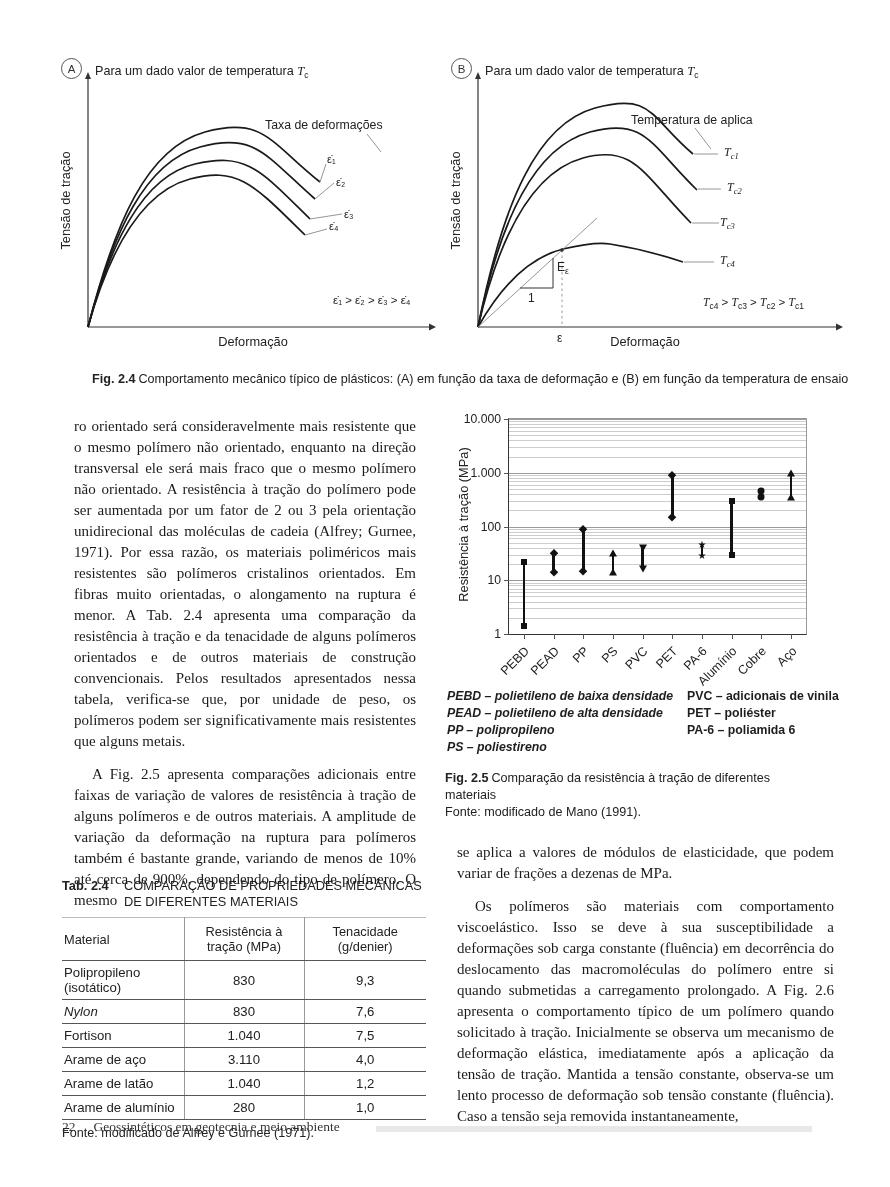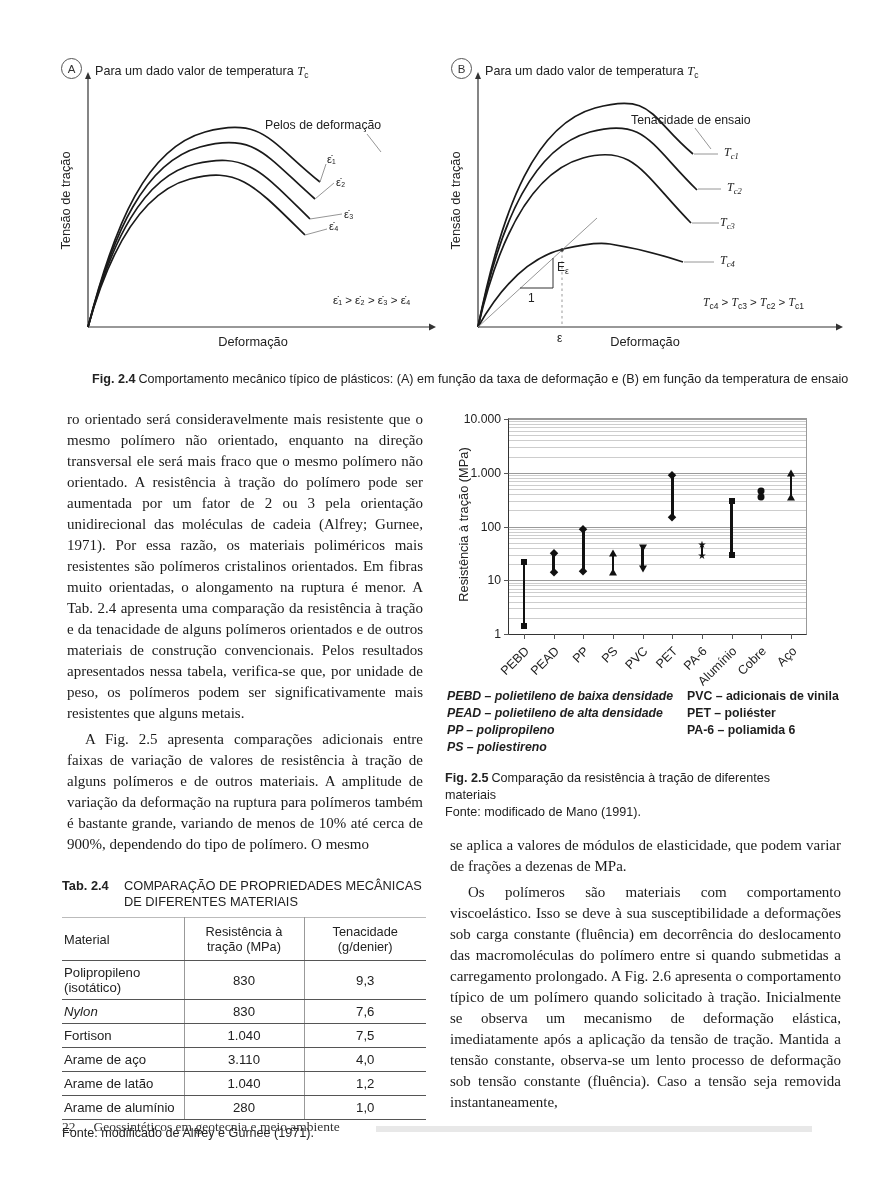--- a/index.html
+++ b/index.html
@@ -29,21 +29,21 @@
   .elab{position:absolute;font:12px "Liberation Sans",sans-serif;color:#222;}
   
   .cap{position:absolute;margin:0;font:12.6px "Liberation Sans",sans-serif;color:#222;line-height:17px;}
   .cap b{margin-right:3px;}
   #fig24cap{left:62px;top:371px;width:786px;padding-left:30px;}
   #fig25cap{left:445px;top:770px;width:345px;}
   
   .coltext{position:absolute;}
   #leftText{left:62px;top:404px;width:366px;}
   #rightText{left:445px;top:830px;width:401px;}
-  .body{margin:5px;font:15px/21px "Liberation Serif",serif;text-align:justify;color:#1b1b1b;}
+  .body{margin:12px;font:15px/21px "Liberation Serif",serif;text-align:justify;color:#1b1b1b;}
   .body.indent{text-indent:18px;}
   
   #tabBlock{position:absolute;left:62px;top:878px;width:364px;font-family:"Liberation Sans",sans-serif;}
   .tabtitle{display:flex;font-size:12.8px;line-height:16px;color:#222;}
   .tabtitle b{width:62px;flex:0 0 62px;}
   .tabtitle .tt{width:300px;}
   #tabBlock table{border-collapse:collapse;width:364px;margin-top:7px;border-top:1px solid #bbb;}
   #tabBlock th{font:12.8px/15px "Liberation Sans",sans-serif;font-weight:normal;color:#222;
                padding:6px 4px;text-align:center;vertical-align:middle;}
   #tabBlock th:first-child{text-align:left;padding-left:2px;}
@@ -103,21 +103,21 @@
       <path d="M33,275 C54,200 86,140 135,127 S200,134 250,183" fill="none" stroke="#1a1a1a" stroke-width="1.7"></path>
       <line x1="265" y1="130" x2="271" y2="112" stroke="#8a8a8a" stroke-width="0.9"></line>
       <line x1="260" y1="147" x2="279" y2="131" stroke="#8a8a8a" stroke-width="0.9"></line>
       <line x1="255" y1="167" x2="287" y2="162" stroke="#8a8a8a" stroke-width="0.9"></line>
       <line x1="250" y1="183" x2="272" y2="177" stroke="#8a8a8a" stroke-width="0.9"></line>
       <line x1="312" y1="82" x2="326" y2="100" stroke="#8a8a8a" stroke-width="0.9"></line>
     </svg>
     <span class="dtitle"><span>Para um dado valor de temperatura </span><i>T</i><sub>c</sub></span>
     <span class="ylab">Tensão de tração</span>
     <span class="xlab">Deformação</span>
-    <span class="small-lab" style="left:210px;top:66px">Pelos de deformação</span>
+    <span class="small-lab" style="left:210px;top:66px">Taxa de deformações</span>
     <span class="clab" style="left:272px;top:101px">ε̇₁</span>
     <span class="clab" style="left:281px;top:124px">ε̇₂</span>
     <span class="clab" style="left:289px;top:156px">ε̇₃</span>
     <span class="clab" style="left:274px;top:168px">ε̇₄</span>
     <span class="ineq" style="left:278px;top:242px">ε̇₁ &gt; ε̇₂ &gt; ε̇₃ &gt; ε̇₄</span>
   </div>
 
   <div class="panel" id="panelB">
     <span class="circ">B</span>
     <svg width="405" height="312" viewBox="0 0 405 312">
@@ -136,21 +136,21 @@
       <circle cx="117" cy="198" r="1.8" fill="#333"></circle>
       <line x1="249" y1="102" x2="273" y2="102" stroke="#8a8a8a" stroke-width="0.9"></line>
       <line x1="253" y1="137" x2="276" y2="137" stroke="#8a8a8a" stroke-width="0.9"></line>
       <line x1="247" y1="171" x2="274" y2="171" stroke="#8a8a8a" stroke-width="0.9"></line>
       <line x1="239" y1="210" x2="269" y2="210" stroke="#8a8a8a" stroke-width="0.9"></line>
       <line x1="250" y1="76" x2="266" y2="97" stroke="#8a8a8a" stroke-width="0.9"></line>
     </svg>
     <span class="dtitle"><span>Para um dado valor de temperatura </span><i>T</i><sub>c</sub></span>
     <span class="ylab">Tensão de tração</span>
     <span class="xlab" style="left:120px">Deformação</span>
-    <span class="small-lab" style="left:186px;top:61px">Tenacidade de ensaio</span>
+    <span class="small-lab" style="left:186px;top:61px">Temperatura de aplica</span>
     <span class="tlab" style="left:279px;top:93px"><i>T</i><sub>c1</sub></span>
     <span class="tlab" style="left:282px;top:128px"><i>T</i><sub>c2</sub></span>
     <span class="tlab" style="left:275px;top:163px"><i>T</i><sub>c3</sub></span>
     <span class="tlab" style="left:275px;top:201px"><i>T</i><sub>c4</sub></span>
     <span class="elab" style="left:112px;top:208px"><span>E</span><sub>ε</sub></span>
     <span class="elab" style="left:83px;top:239px">1</span>
     <span class="elab" style="left:112px;top:279px">ε</span>
     <span class="ineq" style="left:258px;top:244px"><i>T</i><sub>c4</sub><span class="gt"> &gt; </span><i>T</i><sub>c3</sub><span class="gt"> &gt; </span><i>T</i><sub>c2</sub><span class="gt"> &gt; </span><i>T</i><sub>c1</sub></span>
   </div>
 

